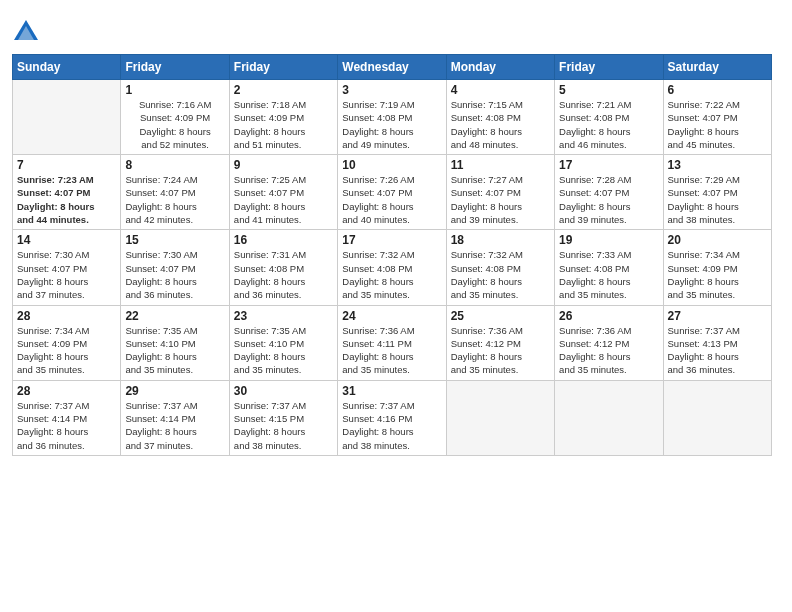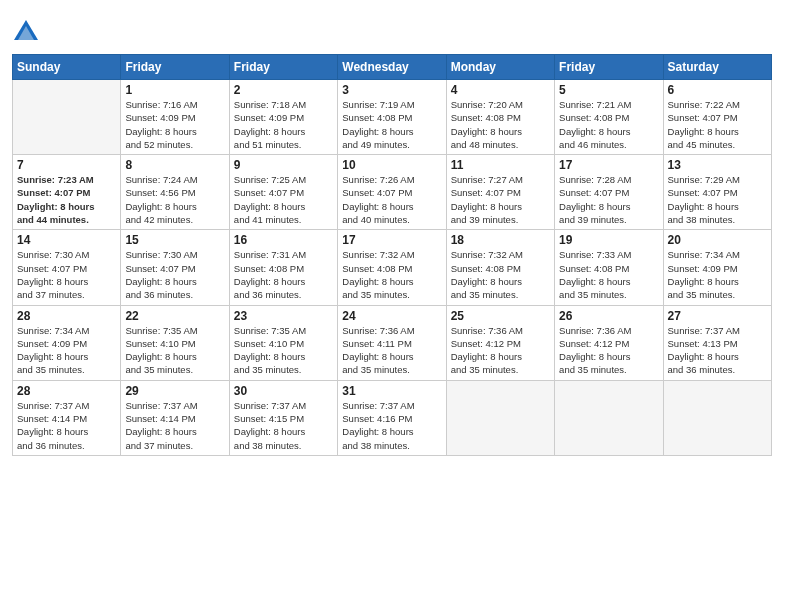--- a/index.html
+++ b/index.html
@@ -129,42 +129,42 @@
           <th>Monday</th>
           <th>Friday</th>
           <th>Saturday</th>
         </tr>
     </thead>
     <tbody id="calendar-body">
     <tr>
           <td class="empty"></td>
           <td>
             <span class="day-num">1</span>
-            <div class="day-info" style="white-space: pre-line;">Sunrise: 7:16 AM
+            <div class="day-info" style="white-space: pre-line; text-align: center;">Sunrise: 7:16 AM
 Sunset: 4:09 PM
 Daylight: 8 hours
 and 52 minutes.</div>
           </td>
           <td>
             <span class="day-num">2</span>
             <div class="day-info" style="white-space: pre-line;">Sunrise: 7:18 AM
 Sunset: 4:09 PM
 Daylight: 8 hours
 and 51 minutes.</div>
           </td>
           <td>
             <span class="day-num">3</span>
             <div class="day-info" style="white-space: pre-line;">Sunrise: 7:19 AM
 Sunset: 4:08 PM
 Daylight: 8 hours
 and 49 minutes.</div>
           </td>
           <td>
             <span class="day-num">4</span>
-            <div class="day-info" style="white-space: pre-line;">Sunrise: 7:20 AM
+            <div class="day-info" style="white-space: pre-line;">Sunrise: 7:15 AM
 Sunset: 4:08 PM
 Daylight: 8 hours
 and 48 minutes.</div>
           </td>
           <td>
             <span class="day-num">5</span>
             <div class="day-info" style="white-space: pre-line;">Sunrise: 7:21 AM
 Sunset: 4:08 PM
 Daylight: 8 hours
 and 46 minutes.</div>
@@ -181,21 +181,21 @@
           <td>
             <span class="day-num">7</span>
             <div class="day-info" style="white-space: pre-line; font-weight: bold;">Sunrise: 7:23 AM
 Sunset: 4:07 PM
 Daylight: 8 hours
 and 44 minutes.</div>
           </td>
           <td>
             <span class="day-num">8</span>
             <div class="day-info" style="white-space: pre-line;">Sunrise: 7:24 AM
-Sunset: 4:56 PM
+Sunset: 4:07 PM
 Daylight: 8 hours
 and 42 minutes.</div>
           </td>
           <td>
             <span class="day-num">9</span>
             <div class="day-info" style="white-space: pre-line;">Sunrise: 7:25 AM
 Sunset: 4:07 PM
 Daylight: 8 hours
 and 41 minutes.</div>
           </td>

